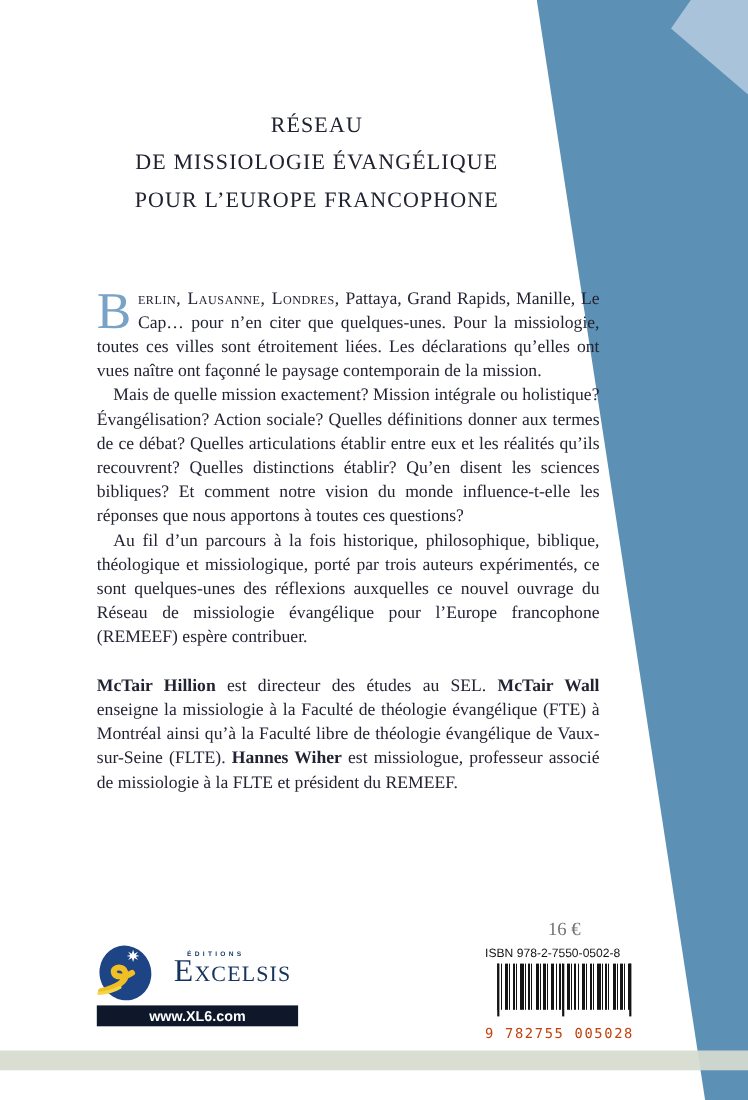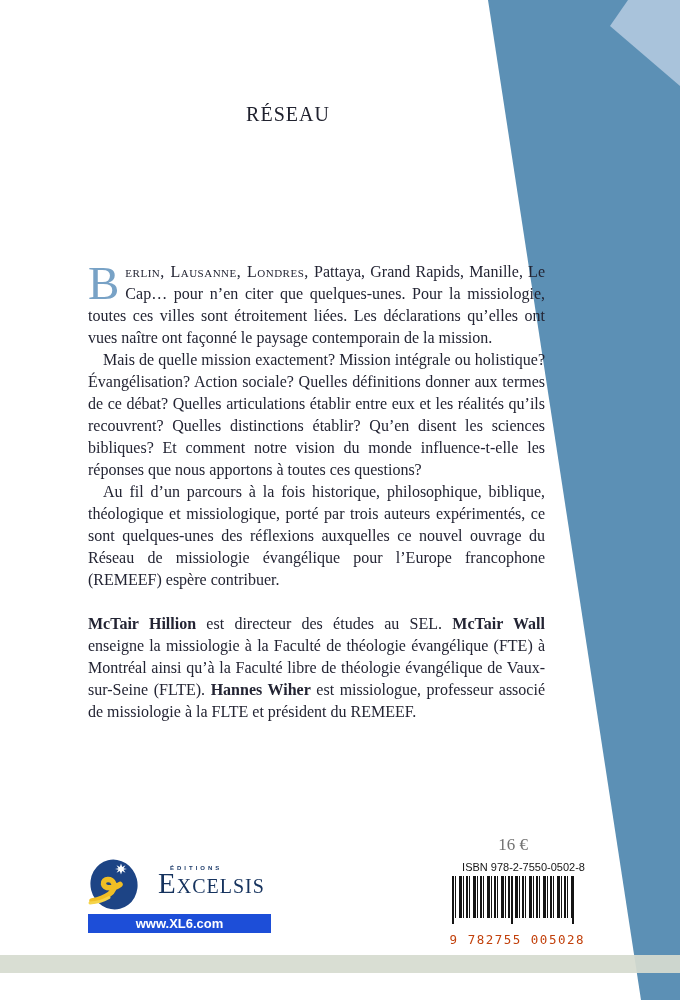--- a/index.html
+++ b/index.html
@@ -54,21 +54,21 @@
   }
   .sc { font-variant: small-caps; letter-spacing: 0.5px; font-family: Liberation Serif, serif; }
   .bio { margin-top: 22px !important; }
   .bio b { font-weight: bold; }
   .price {
     position: absolute; left: 443px; top: 835px; width: 140px;
     text-align: center; font-size: 17px; color: #737373;
   }
   .isbn-block {
     position: absolute; left: 441px; top: 861px; width: 144px;
-    text-align: right;
+    text-align: left;
   }
   .isbn-label {
     font-family: "Liberation Sans", sans-serif;
     font-size: 11px; color: #151515; white-space: nowrap;
   }
   .barcode {
     position: relative;
     width: 122px; height: 42px;
     margin: 3px auto 0 auto;
     background: repeating-linear-gradient(90deg,
@@ -101,38 +101,40 @@
   }
   .publisher-name {
     position: absolute; left: 158px; top: 868px;
     font-family: "Liberation Serif", serif;
     font-variant: small-caps;
     font-size: 29px; line-height: 30px; letter-spacing: 1px;
     color: #16335E;
   }
   .website-bar {
     position: absolute; left: 88px; top: 914px; width: 183px; height: 19px;
-    background: #1d4ed8;
+    background: #0f172a;
     text-align: center;
     font-family: "Liberation Sans", sans-serif;
     font-weight: bold; font-size: 13px; line-height: 19px;
     color: #ffffff;
   }
 </style>
 </head>
 <body>
 
 <div class="page">
 
   <div class="band-dark"></div>
   <div class="band-light"></div>
   <div class="footer-band"></div>
 
   <div class="title-block">
     <div>RÉSEAU</div>
+    <div>DE MISSIOLOGIE ÉVANGÉLIQUE</div>
+    <div>POUR L’EUROPE FRANCOPHONE</div>
   </div>
 
   <div class="body-block">
     <p><span class="dropcap">B</span><span class="sc">erlin, Lausanne, Londres,</span><span> Pattaya, Grand Rapids, Manille, Le Cap… pour n’en citer que quelques-unes. Pour la missiologie, toutes ces villes sont étroitement liées. Les déclarations qu’elles ont vues naître ont façonné le paysage contemporain de la mission.</span></p>
     <p class="indent">Mais de quelle mission exactement? Mission intégrale ou holistique? Évangélisation? Action sociale? Quelles définitions donner aux termes de ce débat? Quelles articulations établir entre eux et les réalités qu’ils recouvrent? Quelles distinctions établir? Qu’en disent les sciences bibliques? Et comment notre vision du monde influence-t-elle les réponses que nous apportons à toutes ces questions?</p>
     <p class="indent">Au fil d’un parcours à la fois historique, philosophique, biblique, théologique et missiologique, porté par trois auteurs expérimentés, ce sont quelques-unes des réflexions auxquelles ce nouvel ouvrage du Réseau de missiologie évangélique pour l’Europe francophone (REMEEF) espère contribuer.</p>
     <p class="bio"><b>McTair Hillion</b><span> est directeur des études au SEL. </span><b>McTair Wall</b><span> enseigne la missiologie à la Faculté de théologie évangélique (FTE) à Montréal ainsi qu’à la Faculté libre de théologie évangélique de Vaux-sur-Seine (FLTE). </span><b>Hannes Wiher</b><span> est missiologue, professeur associé de missiologie à la FLTE et président du REMEEF.</span></p>
   </div>
 
   <div class="price">16 €</div>

